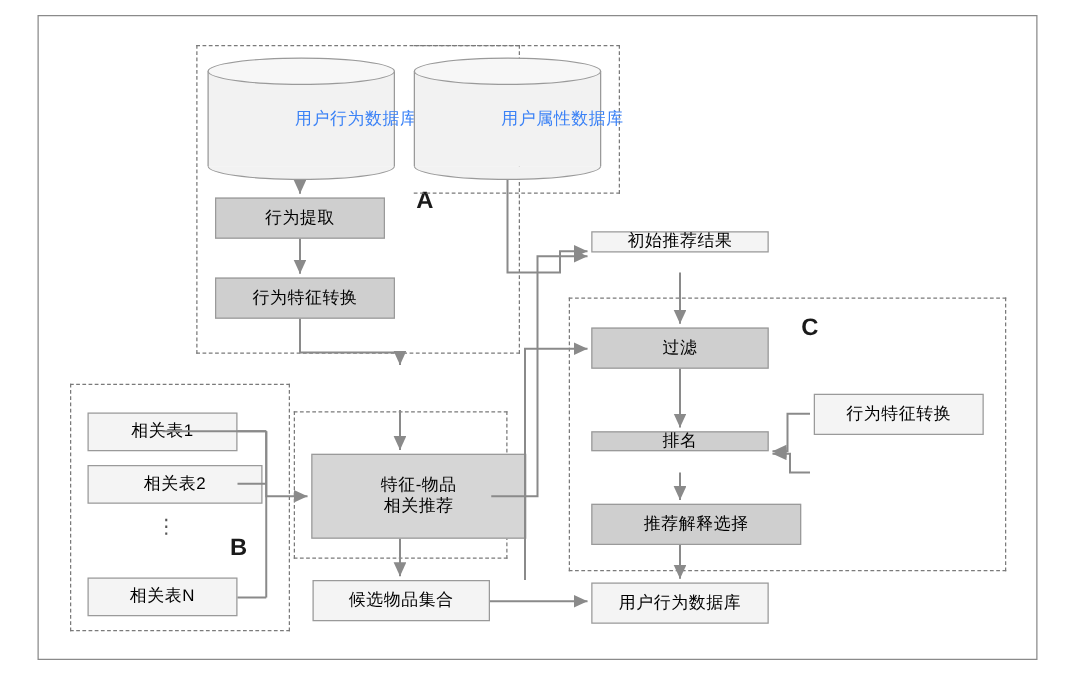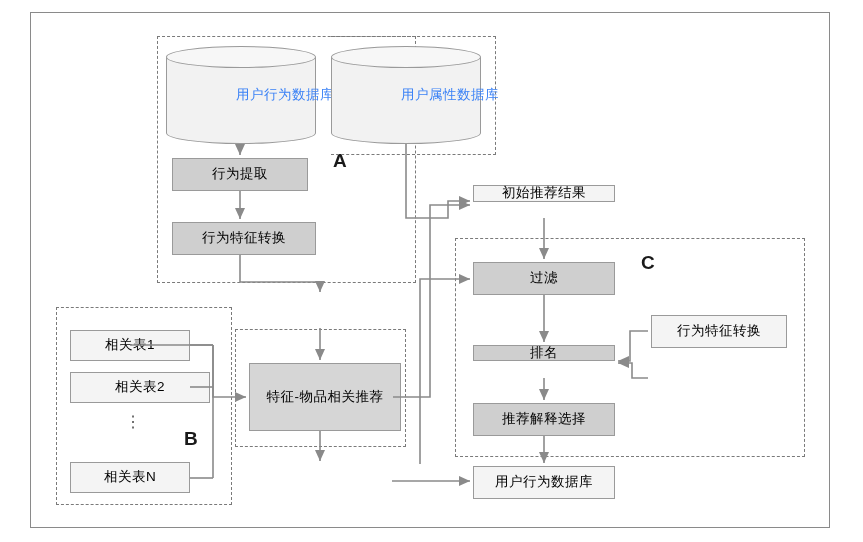--- a/index.html
+++ b/index.html
@@ -172,33 +172,34 @@
   <div class="box dark" style="left:172px; top:158px; width:136px; height:33px;">行为提取</div>
 
   <div class="box dark" style="left:172px; top:222px; width:144px; height:33px;">行为特征转换</div>
 
 
   <div class="box light" style="left:70px; top:330px; width:120px; height:31px;">相关表1</div>
   <div class="box light" style="left:70px; top:372px; width:140px; height:31px;">相关表2</div>
   <div class="vdots" style="left:125px; top:414px; font-size:16px; line-height:16px;">⋮</div>
   <div class="box light" style="left:70px; top:462px; width:120px; height:31px;">相关表N</div>
 
-  <div class="box mid" style="left:249px; top:363px; width:152px; height:68px; flex-direction:row;">
+  <div class="box mid" style="left:249px; top:363px; width:172px; height:68px; flex-direction:column;">
     <span style="display:block;">特征-物品</span>
     <span style="display:block;">相关推荐</span>
   </div>
 
+  <div class="box light" style="left:250px; top:464px; width:142px; height:33px;">候选物品集合</div>
 
   <div class="box light" style="left:473px; top:185px; width:142px; height:17px;">初始推荐结果</div>
 
   <div class="box dark" style="left:473px; top:262px; width:142px; height:33px;">过滤</div>
 
   <div class="box dark" style="left:473px; top:345px; width:142px; height:16px;">排名</div>
 
-  <div class="box dark" style="left:473px; top:403px; width:142px; height:33px;">推荐解释选择</div>
+  <div class="box dark" style="left:473px; top:403px; width:168px; height:33px;">推荐解释选择</div>
 
   <div class="box light" style="left:651px; top:315px; width:136px; height:33px;">行为特征转换</div>
 
 
   <div class="box light" style="left:473px; top:466px; width:142px; height:33px;">用户行为数据库</div>
 
   <svg class="links" viewBox="0 0 863 542">
     <defs>
       <marker id="arrow" markerWidth="9" markerHeight="9" refX="7" refY="3.2" orient="auto">
         <path d="M0,0 L7,3.2 L0,6.4 z" fill="#8a8a8a"></path>

